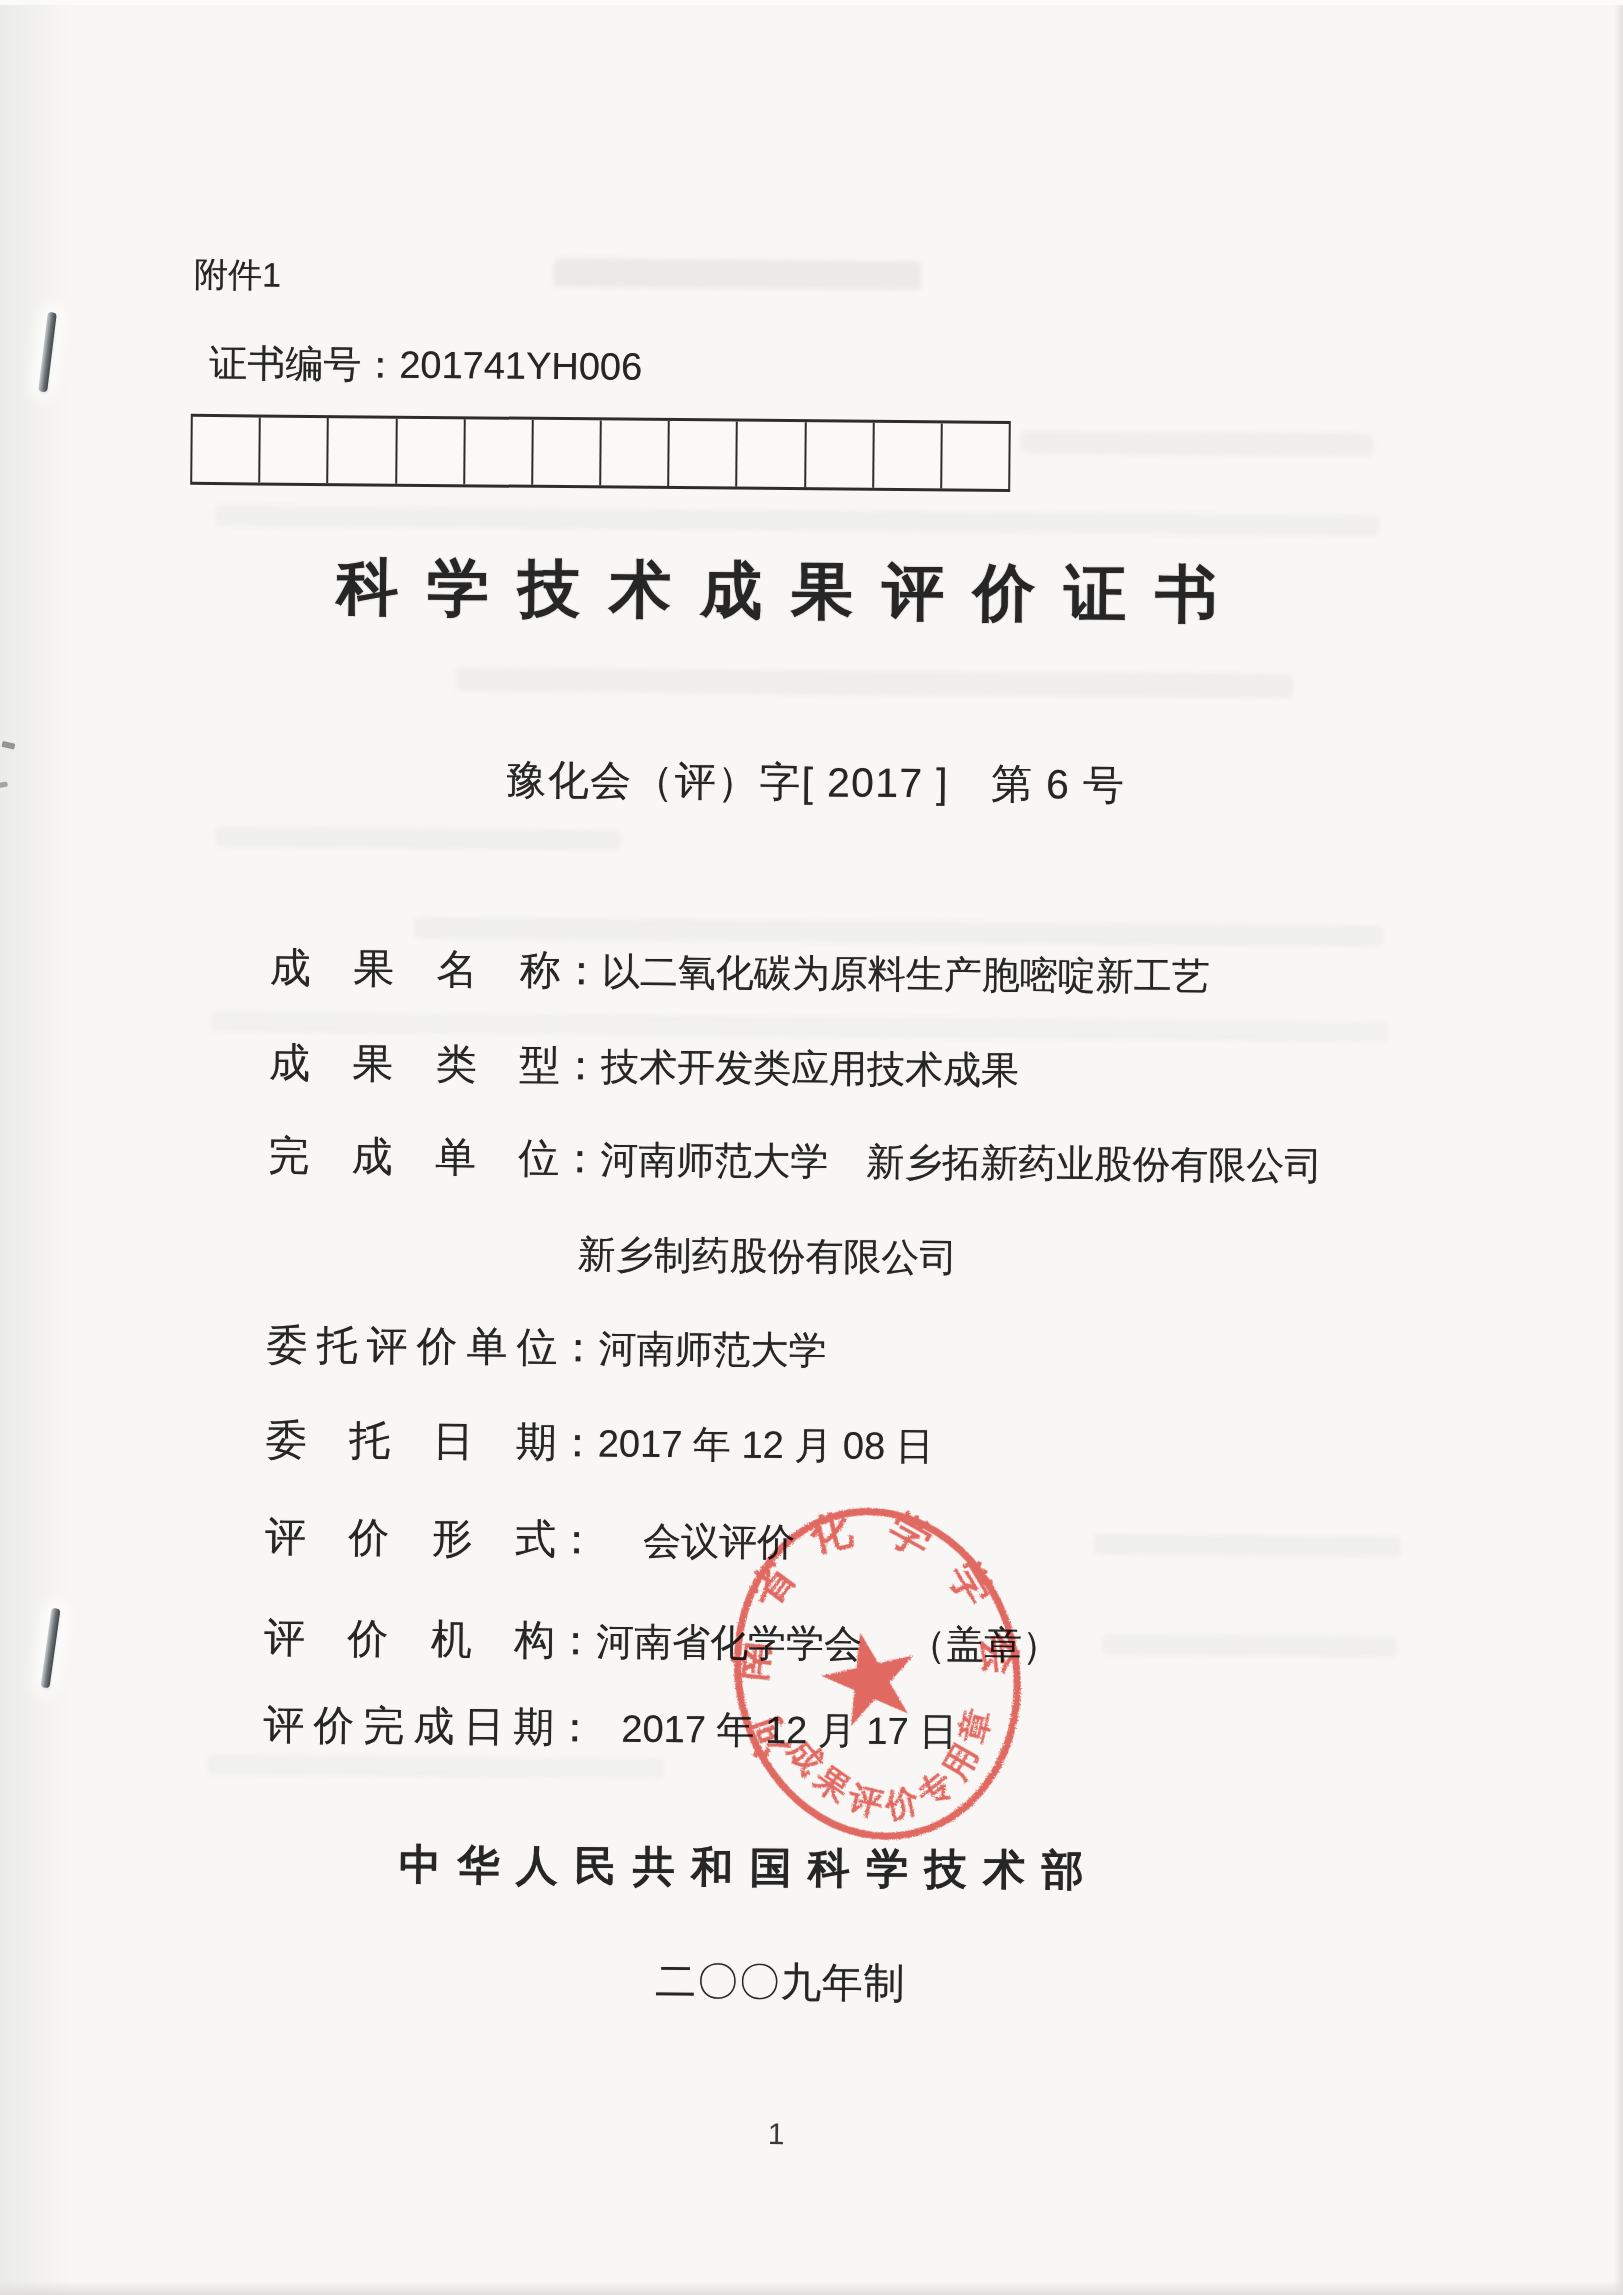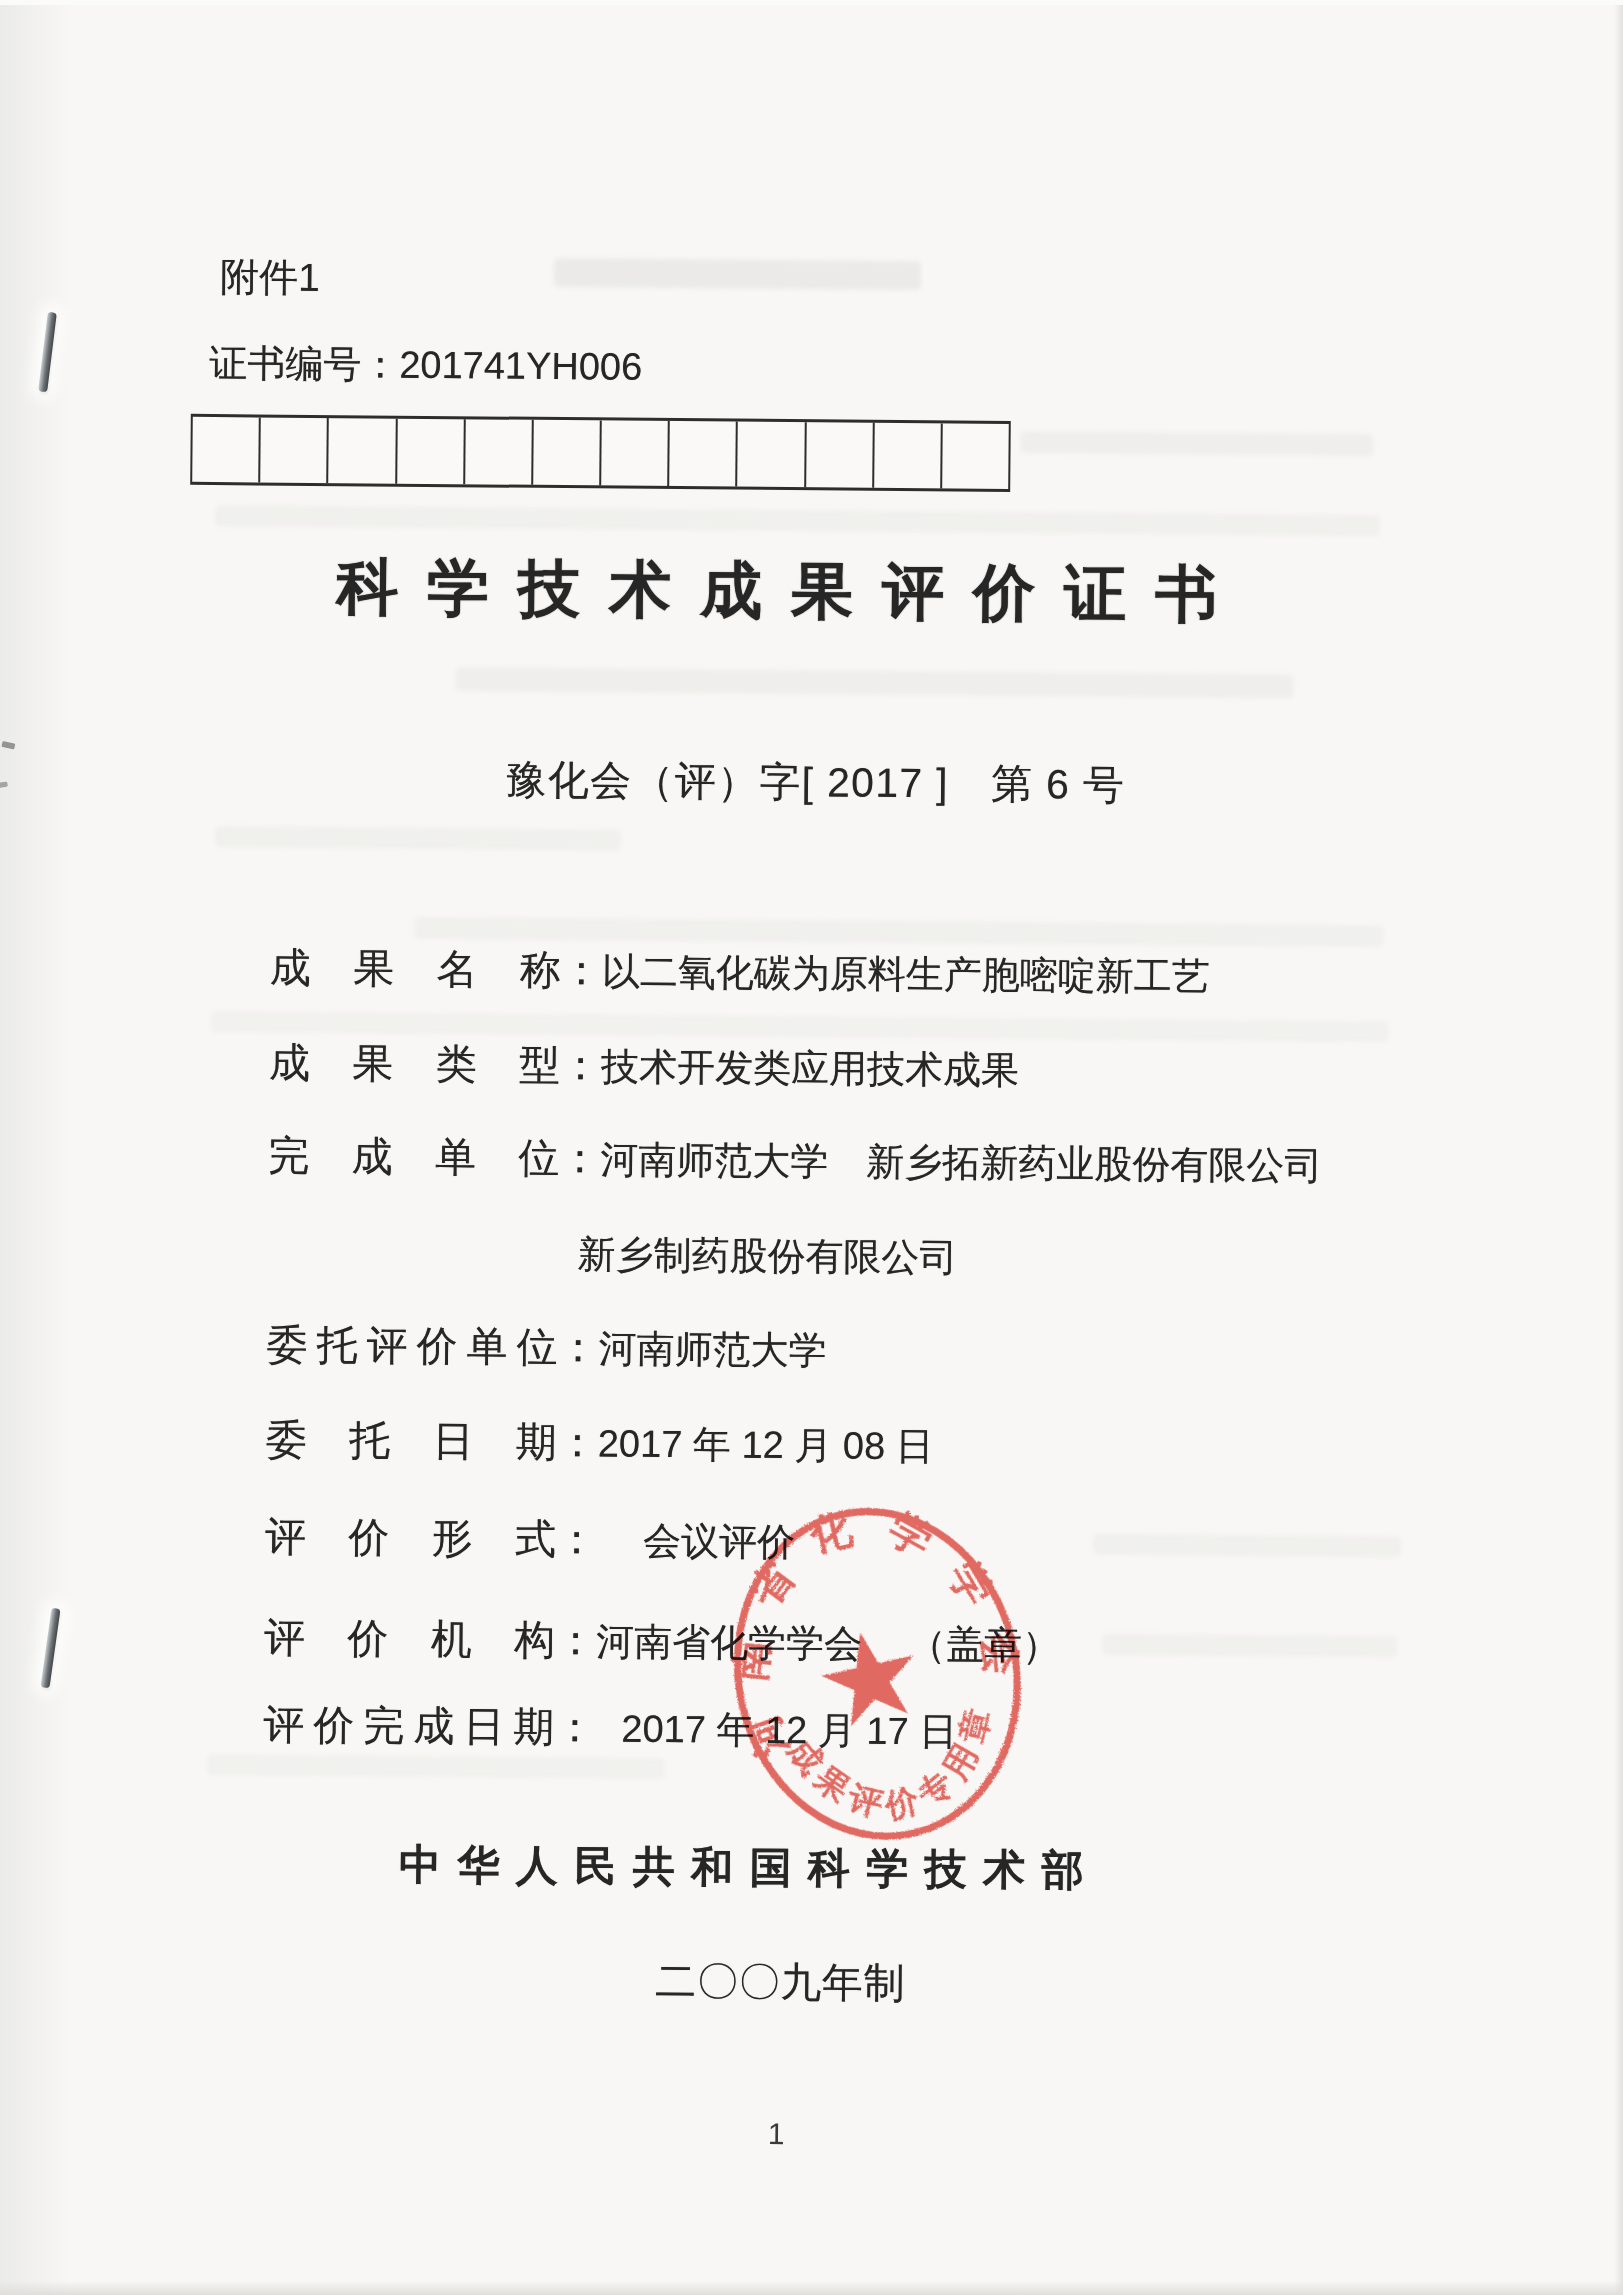--- a/index.html
+++ b/index.html
@@ -17,21 +17,21 @@
   .edge-bottom{position:absolute;left:0;bottom:0;width:100%;height:14.4px;
     background:linear-gradient(to top,#dfdedb,rgba(248,247,245,0));}
   .edge-top{position:absolute;left:0;top:0;width:100%;height:5.2px;background:#fbfbfa;}
 
   .sheet{position:absolute;left:0;top:0;width:100%;height:100%;
     transform:rotate(0.5deg);transform-origin:209px 393px;}
 
   .txt{position:absolute;white-space:nowrap;line-height:1.15;
     text-shadow:0 0 0.7px rgba(35,35,35,.55);}
 
-  .attachment{left:219px;top:255px;font-size:39px;}
+  .attachment{left:193px;top:255px;font-size:34px;}
   .certline{left:209px;top:342px;font-size:38px;}
 
   .code-grid{position:absolute;left:191px;top:414px;width:816px;height:65px;
     display:flex;border:2.6px solid #2d2d2d;border-top-width:3.9px;border-bottom-width:3.9px;
     background:rgba(255,255,255,.25);}
   .code-grid .cell{flex:1;}
   .code-grid .cell + .cell{border-left:2px solid #2d2d2d;}
 
   .title{left:338px;top:550px;font-size:62px;font-weight:bold;letter-spacing:29px;
     text-shadow:0 0 1.3px rgba(30,30,30,.6);}

